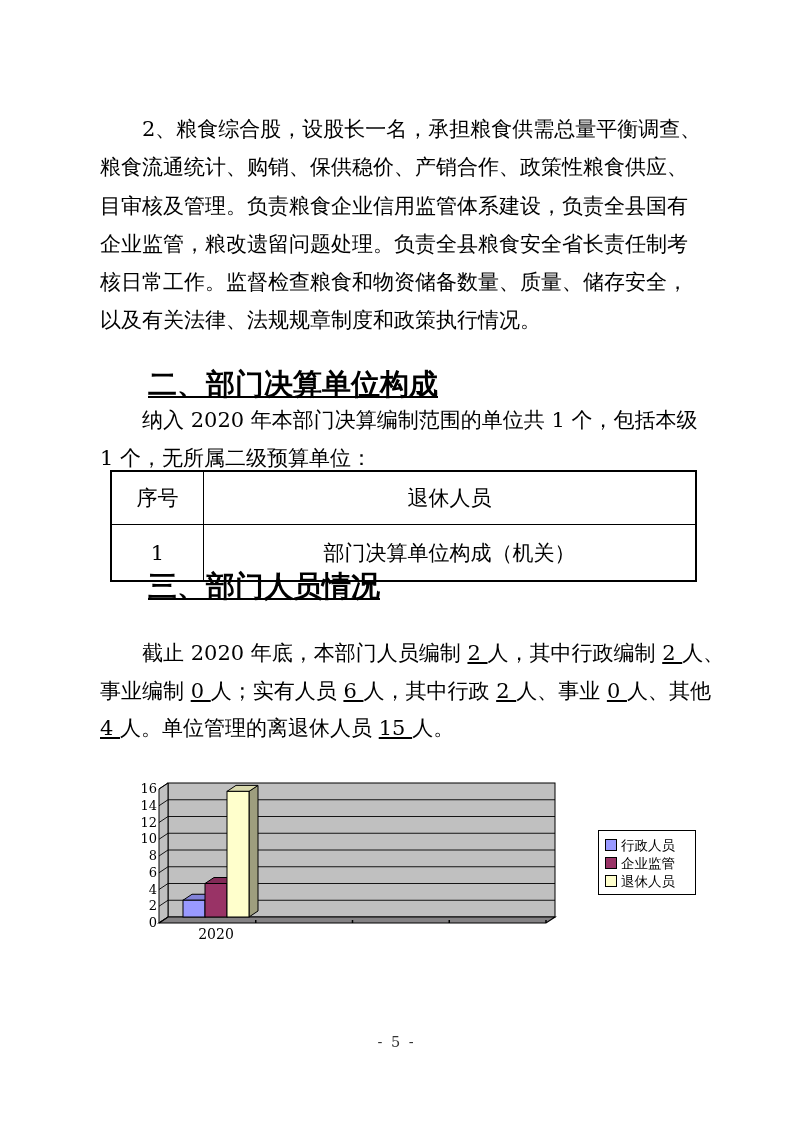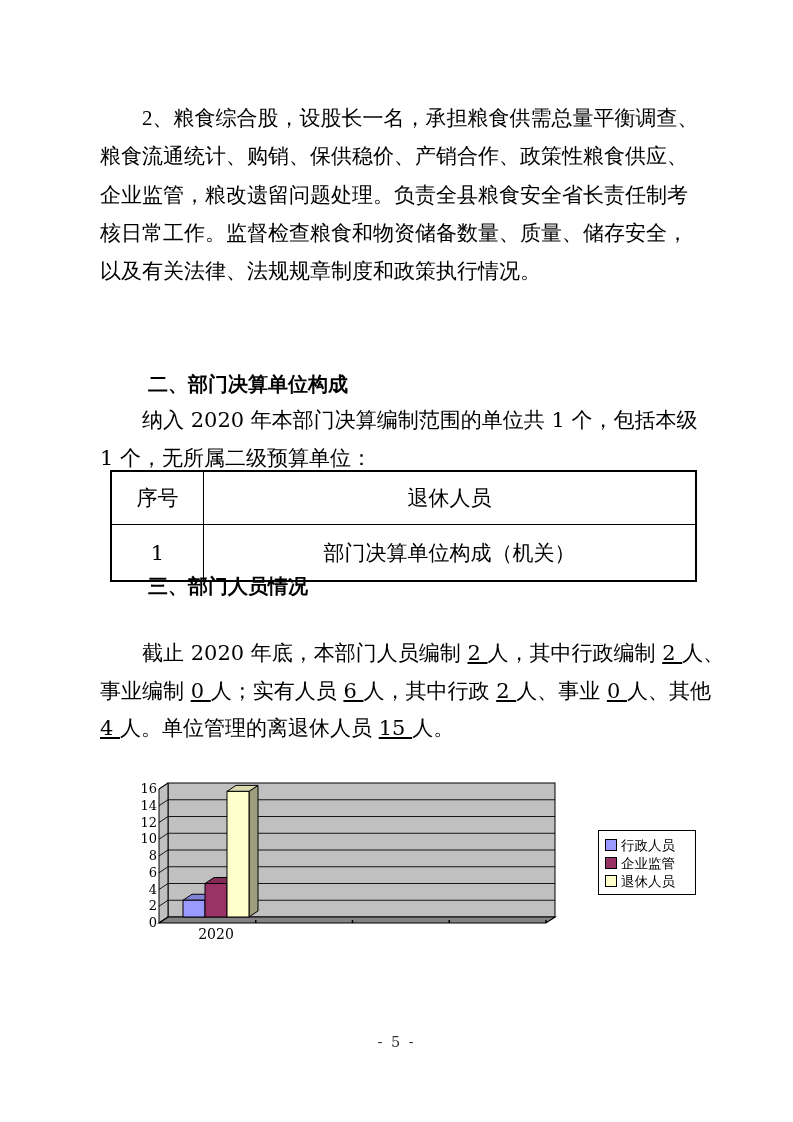--- a/index.html
+++ b/index.html
@@ -2,21 +2,21 @@
 <html><head>
 <meta charset="utf-8">
 <style>
   html,body{margin:0;padding:0;background:#ffffff;}
   .page{position:relative;width:793px;height:1122px;background:#fff;overflow:hidden;
         font-family:"DejaVu Serif","Liberation Serif",serif;color:#000;}
   .para{position:absolute;left:100px;width:616px;font-size:21px;line-height:38.3px;}
   .para .line{white-space:nowrap;}
   .indent{text-indent:42px;}
   .heading{position:absolute;left:148px;font-family:"DejaVu Sans","Liberation Sans",sans-serif;
-           font-weight:700;font-size:20px;line-height:38px;white-space:nowrap;}
+           font-weight:700;font-size:29px;line-height:38px;white-space:nowrap;text-decoration:underline;}
   .doc-table{position:absolute;left:110px;top:470px;width:587px;border-collapse:collapse;
              font-size:21px;border:2px solid #000;}
   .doc-table th,.doc-table td{border:1.5px solid #000;text-align:center;font-weight:normal;
              vertical-align:middle;padding:4px;}
   .doc-table th{height:44px;}
   .doc-table td{height:47px;}
   .col-seq{width:83px;}
   .chart{position:absolute;left:140px;top:772px;width:560px;height:185px;}
   .chart svg{position:absolute;left:0;top:0;font-family:"DejaVu Serif","Liberation Serif",serif;}
   .legend{position:absolute;left:458px;top:58px;background:#ffffff;border:1.5px solid #000;
@@ -26,23 +26,24 @@
           margin-right:4px;flex:0 0 auto;}
   .footer{position:absolute;left:0;top:1034px;width:100%;text-align:center;
           font-size:14.5px;color:#333;letter-spacing:2px;}
   .rich span{white-space:pre;}
 </style>
 </head>
 <body>
 
 <div class="page">
 
-  <div class="para" style="top:99px;font-family:Liberation Serif, serif;">
+  <div class="para" style="top:110px;">
     <div class="line indent">2、粮食综合股，设股长一名，承担粮食供需总量平衡调查、</div>
     <div class="line">粮食流通统计、购销、保供稳价、产销合作、政策性粮食供应、</div>
+    <div class="line">目审核及管理。负责粮食企业信用监管体系建设，负责全县国有</div>
     <div class="line">企业监管，粮改遗留问题处理。负责全县粮食安全省长责任制考</div>
     <div class="line">核日常工作。监督检查粮食和物资储备数量、质量、储存安全，</div>
     <div class="line">以及有关法律、法规规章制度和政策执行情况。</div>
   </div>
 
   <div class="heading" style="top:365px;">二、部门决算单位构成</div>
 
   <div class="para" style="top:401px;">
     <div class="line indent">纳入 2020 年本部门决算编制范围的单位共 1 个，包括本级</div>
     <div class="line">1 个，无所属二级预算单位：</div>

